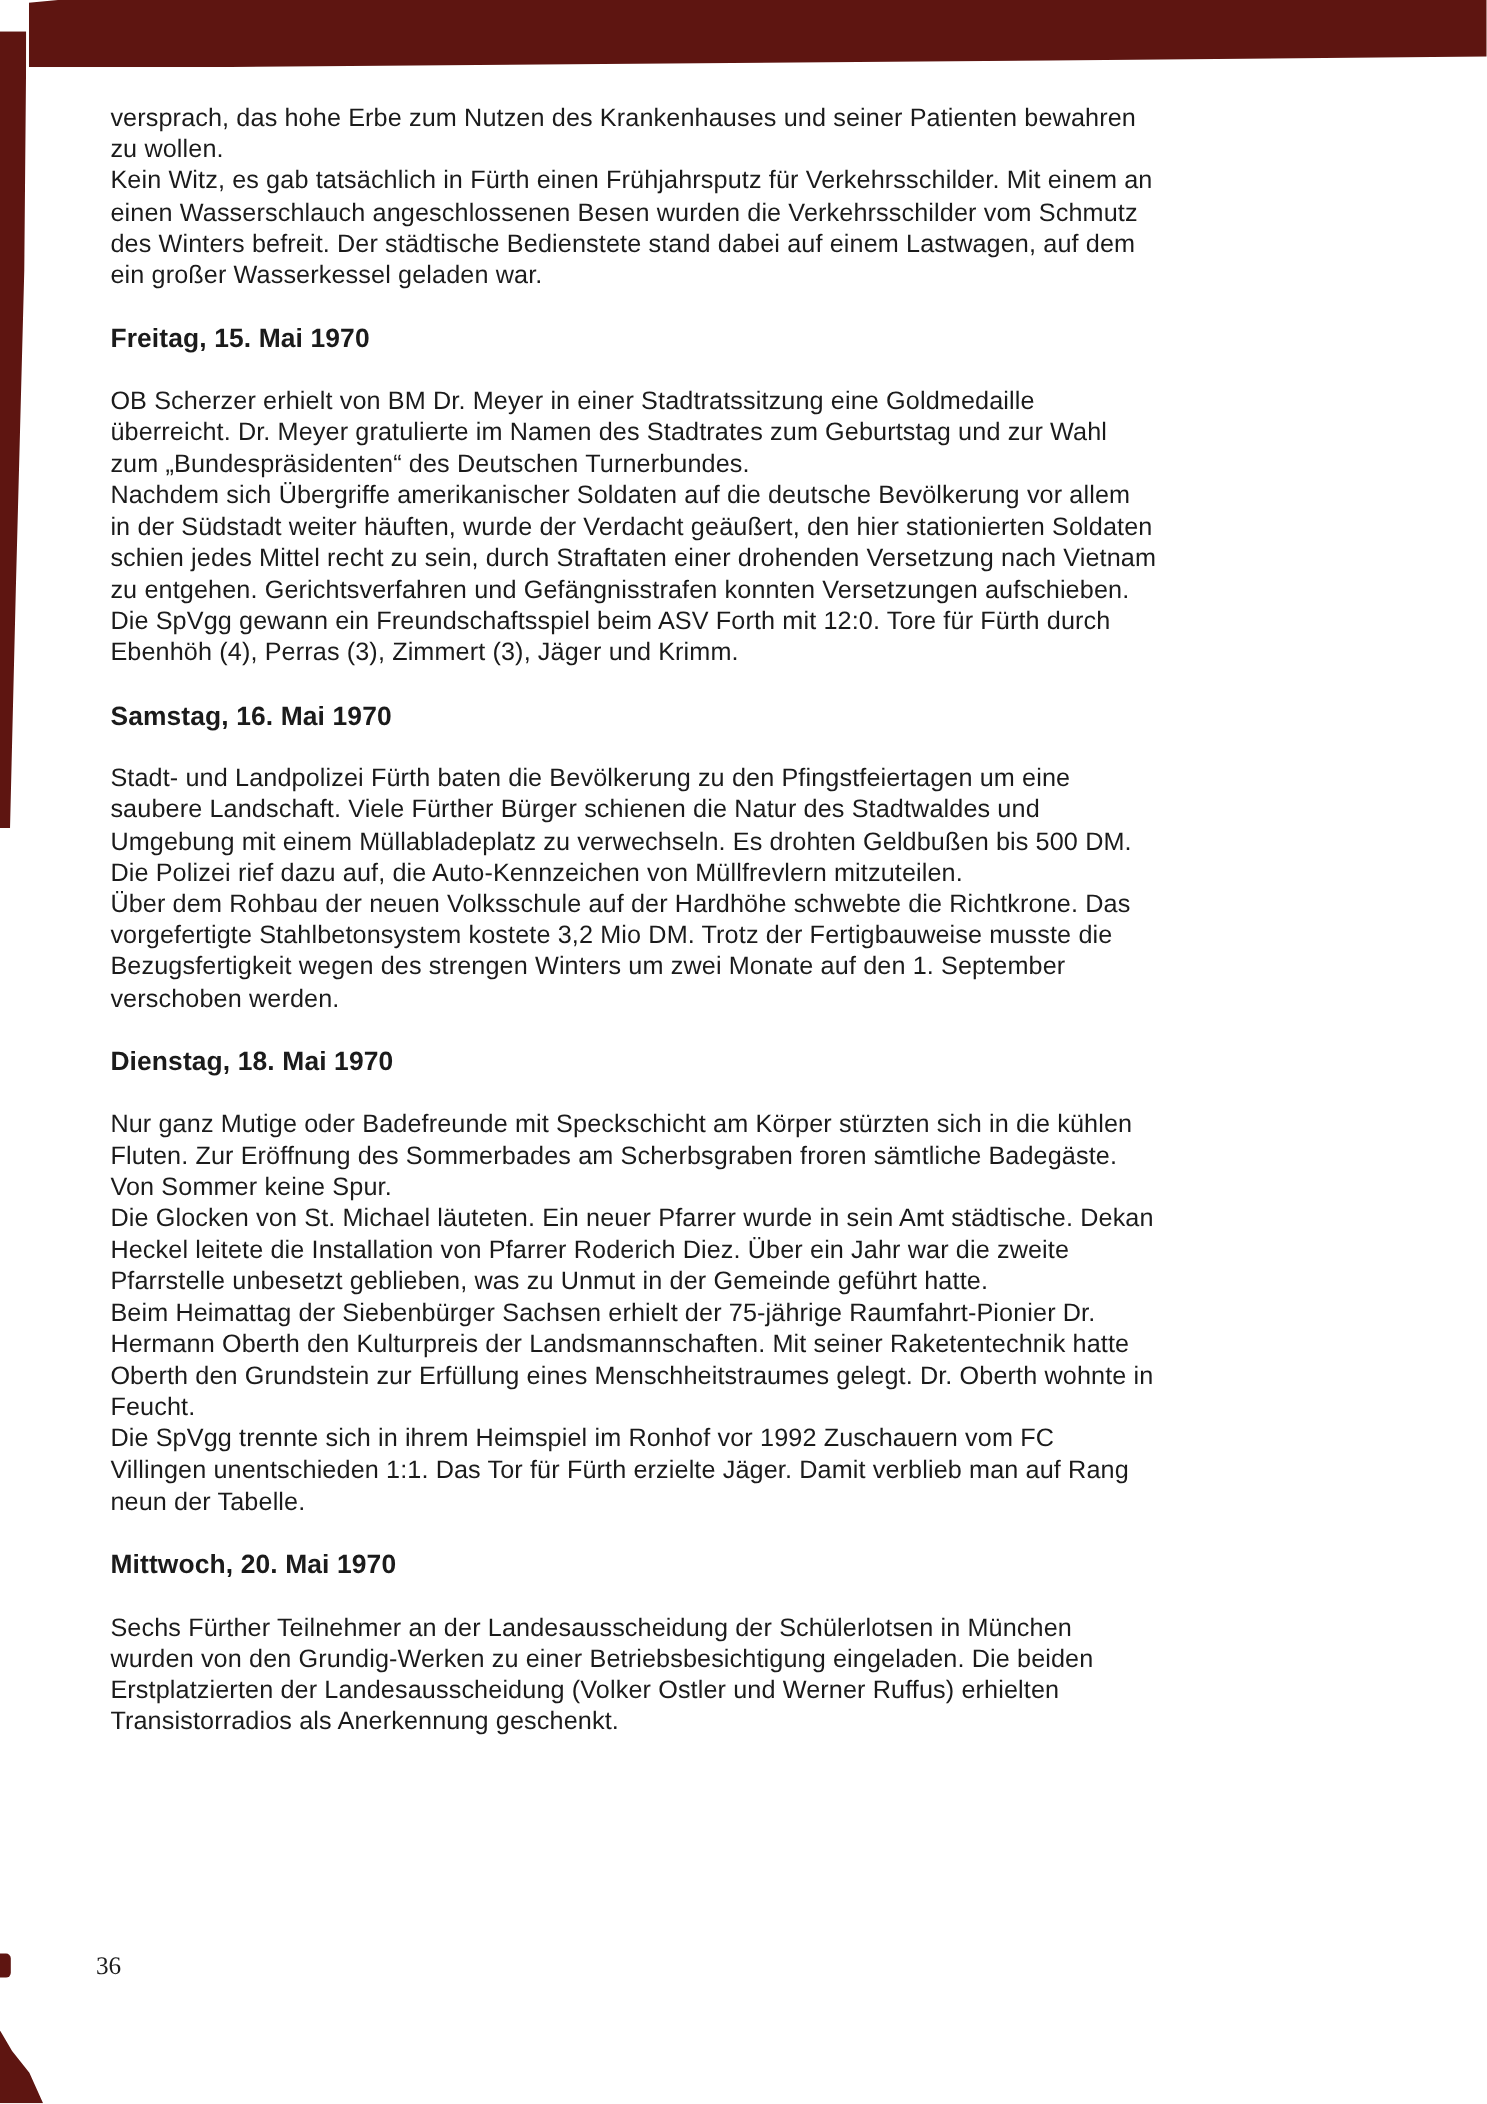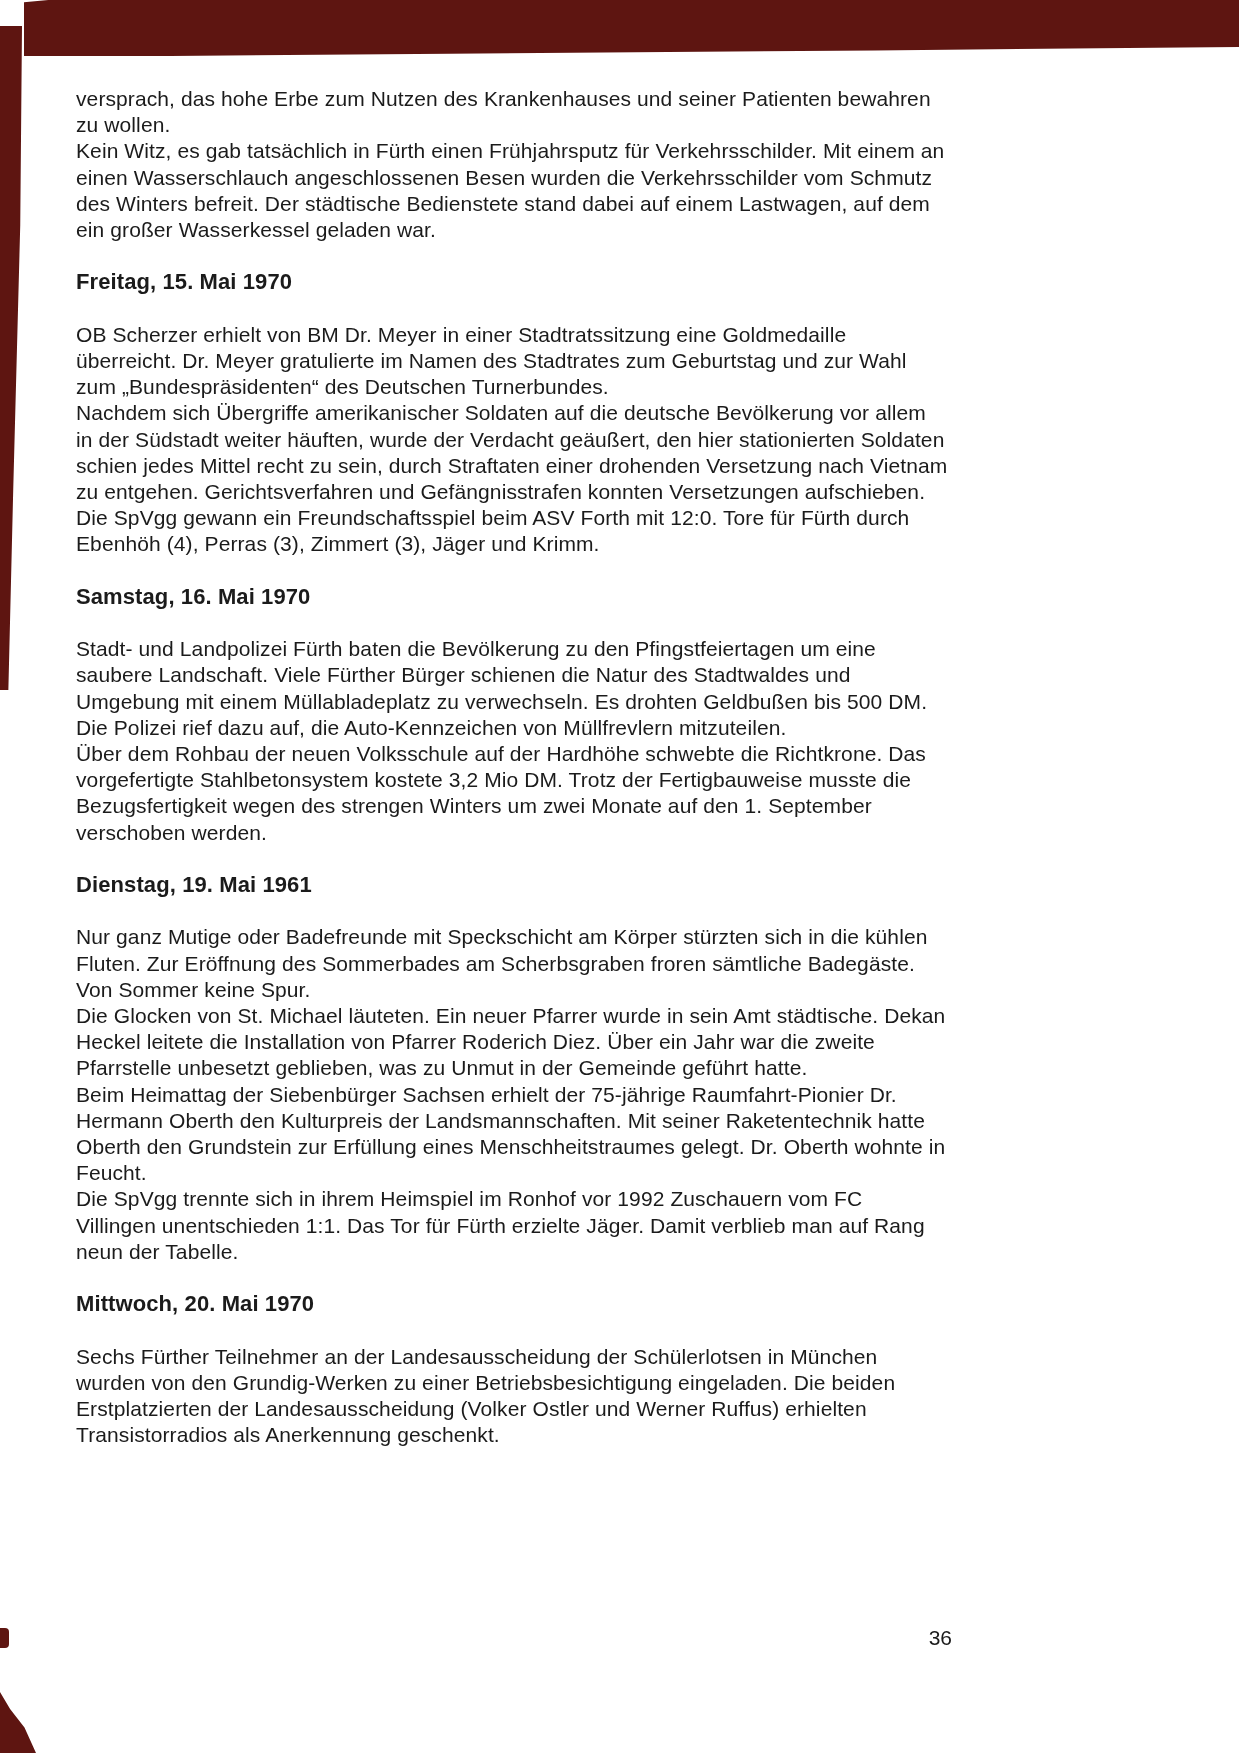--- a/index.html
+++ b/index.html
@@ -36,44 +36,45 @@
     border-radius: 0 4px 4px 0;
   }
   .scan-bottom-left {
     left: 0; top: 1692px;
     width: 36px; height: 61px;
     clip-path: polygon(0 0, 28% 28%, 68% 58%, 100% 100%, 0 100%);
   }
   
   .text-block {
     position: absolute;
-    left: 76px;
+    left: 92px;
     top: 86px;
     width: 872px;
     font-size: 21px;
     line-height: 26.2px;
     letter-spacing: 0.1px;
   }
   .text-block p {
     margin: 0;
   }
   .section-heading {
     margin: 26.2px 0;
     font-size: 22px;
     line-height: 26.2px;
     font-weight: 700;
   }
   .page-number {
     position: absolute;
     left: 80px;
     top: 1625px;
     width: 872px;
-    text-align: right;
+    text-align: left;
     font-size: 21px;
     line-height: 26.2px;
+    font-family: Liberation Serif, serif;
   }
 </style>
 </head>
 <body>
 
 <div class="scan-mark scan-top"></div>
 <div class="scan-mark scan-left"></div>
 <div class="scan-mark scan-left-tick"></div>
 <div class="scan-mark scan-bottom-left"></div>
 
@@ -91,21 +92,21 @@
     <p>Die SpVgg gewann ein Freundschaftsspiel beim ASV Forth mit 12:0. Tore für Fürth durch Ebenhöh (4), Perras (3), Zimmert (3), Jäger und Krimm.</p>
   </section>
 
   <section>
     <h2 class="section-heading">Samstag, 16. Mai 1970</h2>
     <p>Stadt- und Landpolizei Fürth baten die Bevölkerung zu den Pfingstfeiertagen um eine saubere Landschaft. Viele Fürther Bürger schienen die Natur des Stadtwaldes und Umgebung mit einem Müllabladeplatz zu verwechseln. Es drohten Geldbußen bis 500 DM. Die Polizei rief dazu auf, die Auto-Kennzeichen von Müllfrevlern mitzuteilen.</p>
     <p>Über dem Rohbau der neuen Volksschule auf der Hardhöhe schwebte die Richtkrone. Das vorgefertigte Stahlbetonsystem kostete 3,2 Mio DM. Trotz der Fertigbauweise musste die Bezugsfertigkeit wegen des strengen Winters um zwei Monate auf den 1. September verschoben werden.</p>
   </section>
 
   <section>
-    <h2 class="section-heading">Dienstag, 19. Mai 1961</h2>
+    <h2 class="section-heading">Dienstag, 18. Mai 1970</h2>
     <p>Nur ganz Mutige oder Badefreunde mit Speckschicht am Körper stürzten sich in die kühlen Fluten. Zur Eröffnung des Sommerbades am Scherbsgraben froren sämtliche Badegäste. Von Sommer keine Spur.</p>
     <p>Die Glocken von St. Michael läuteten. Ein neuer Pfarrer wurde in sein Amt städtische. Dekan Heckel leitete die Installation von Pfarrer Roderich Diez. Über ein Jahr war die zweite Pfarrstelle unbesetzt geblieben, was zu Unmut in der Gemeinde geführt hatte.</p>
     <p>Beim Heimattag der Siebenbürger Sachsen erhielt der 75-jährige Raumfahrt-Pionier Dr. Hermann Oberth den Kulturpreis der Landsmannschaften. Mit seiner Raketentechnik hatte Oberth den Grundstein zur Erfüllung eines Menschheitstraumes gelegt. Dr. Oberth wohnte in Feucht.</p>
     <p>Die SpVgg trennte sich in ihrem Heimspiel im Ronhof vor 1992 Zuschauern vom FC Villingen unentschieden 1:1. Das Tor für Fürth erzielte Jäger. Damit verblieb man auf Rang neun der Tabelle.</p>
   </section>
 
   <section>
     <h2 class="section-heading">Mittwoch, 20. Mai 1970</h2>
     <p>Sechs Fürther Teilnehmer an der Landesausscheidung der Schülerlotsen in München wurden von den Grundig-Werken zu einer Betriebsbesichtigung eingeladen. Die beiden Erstplatzierten der Landesausscheidung (Volker Ostler und Werner Ruffus) erhielten Transistorradios als Anerkennung geschenkt.</p>
   </section>

